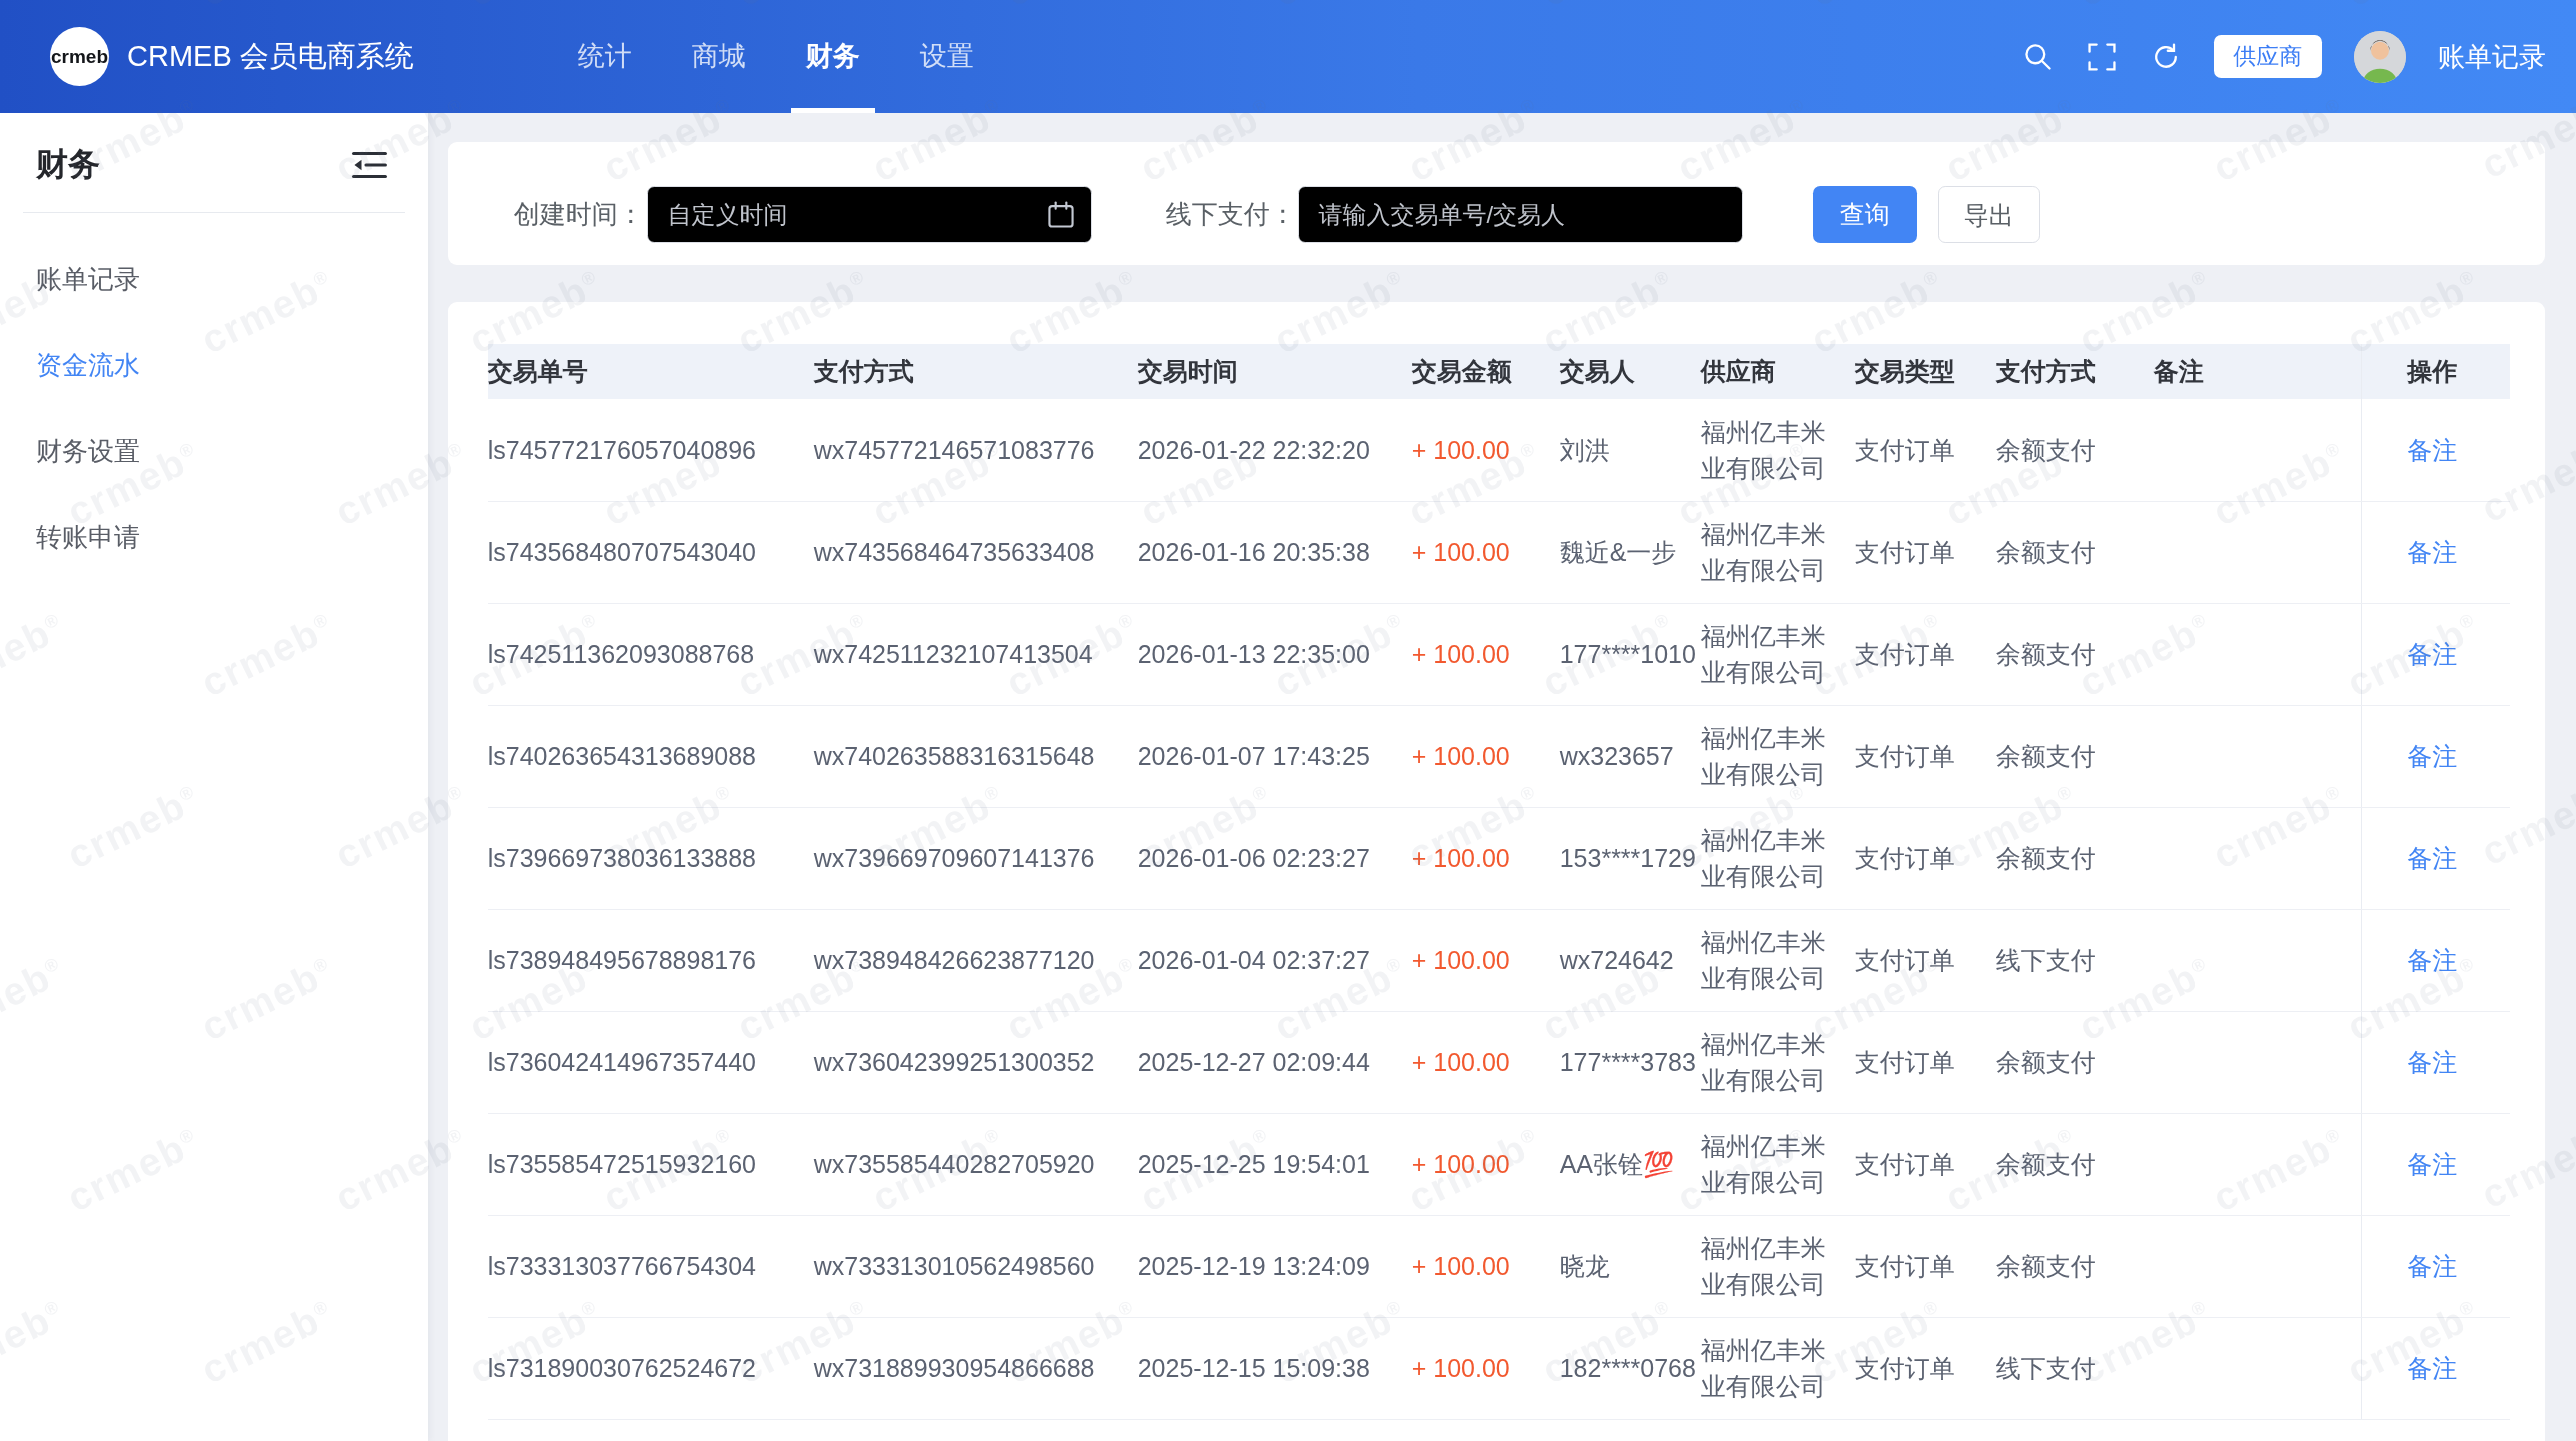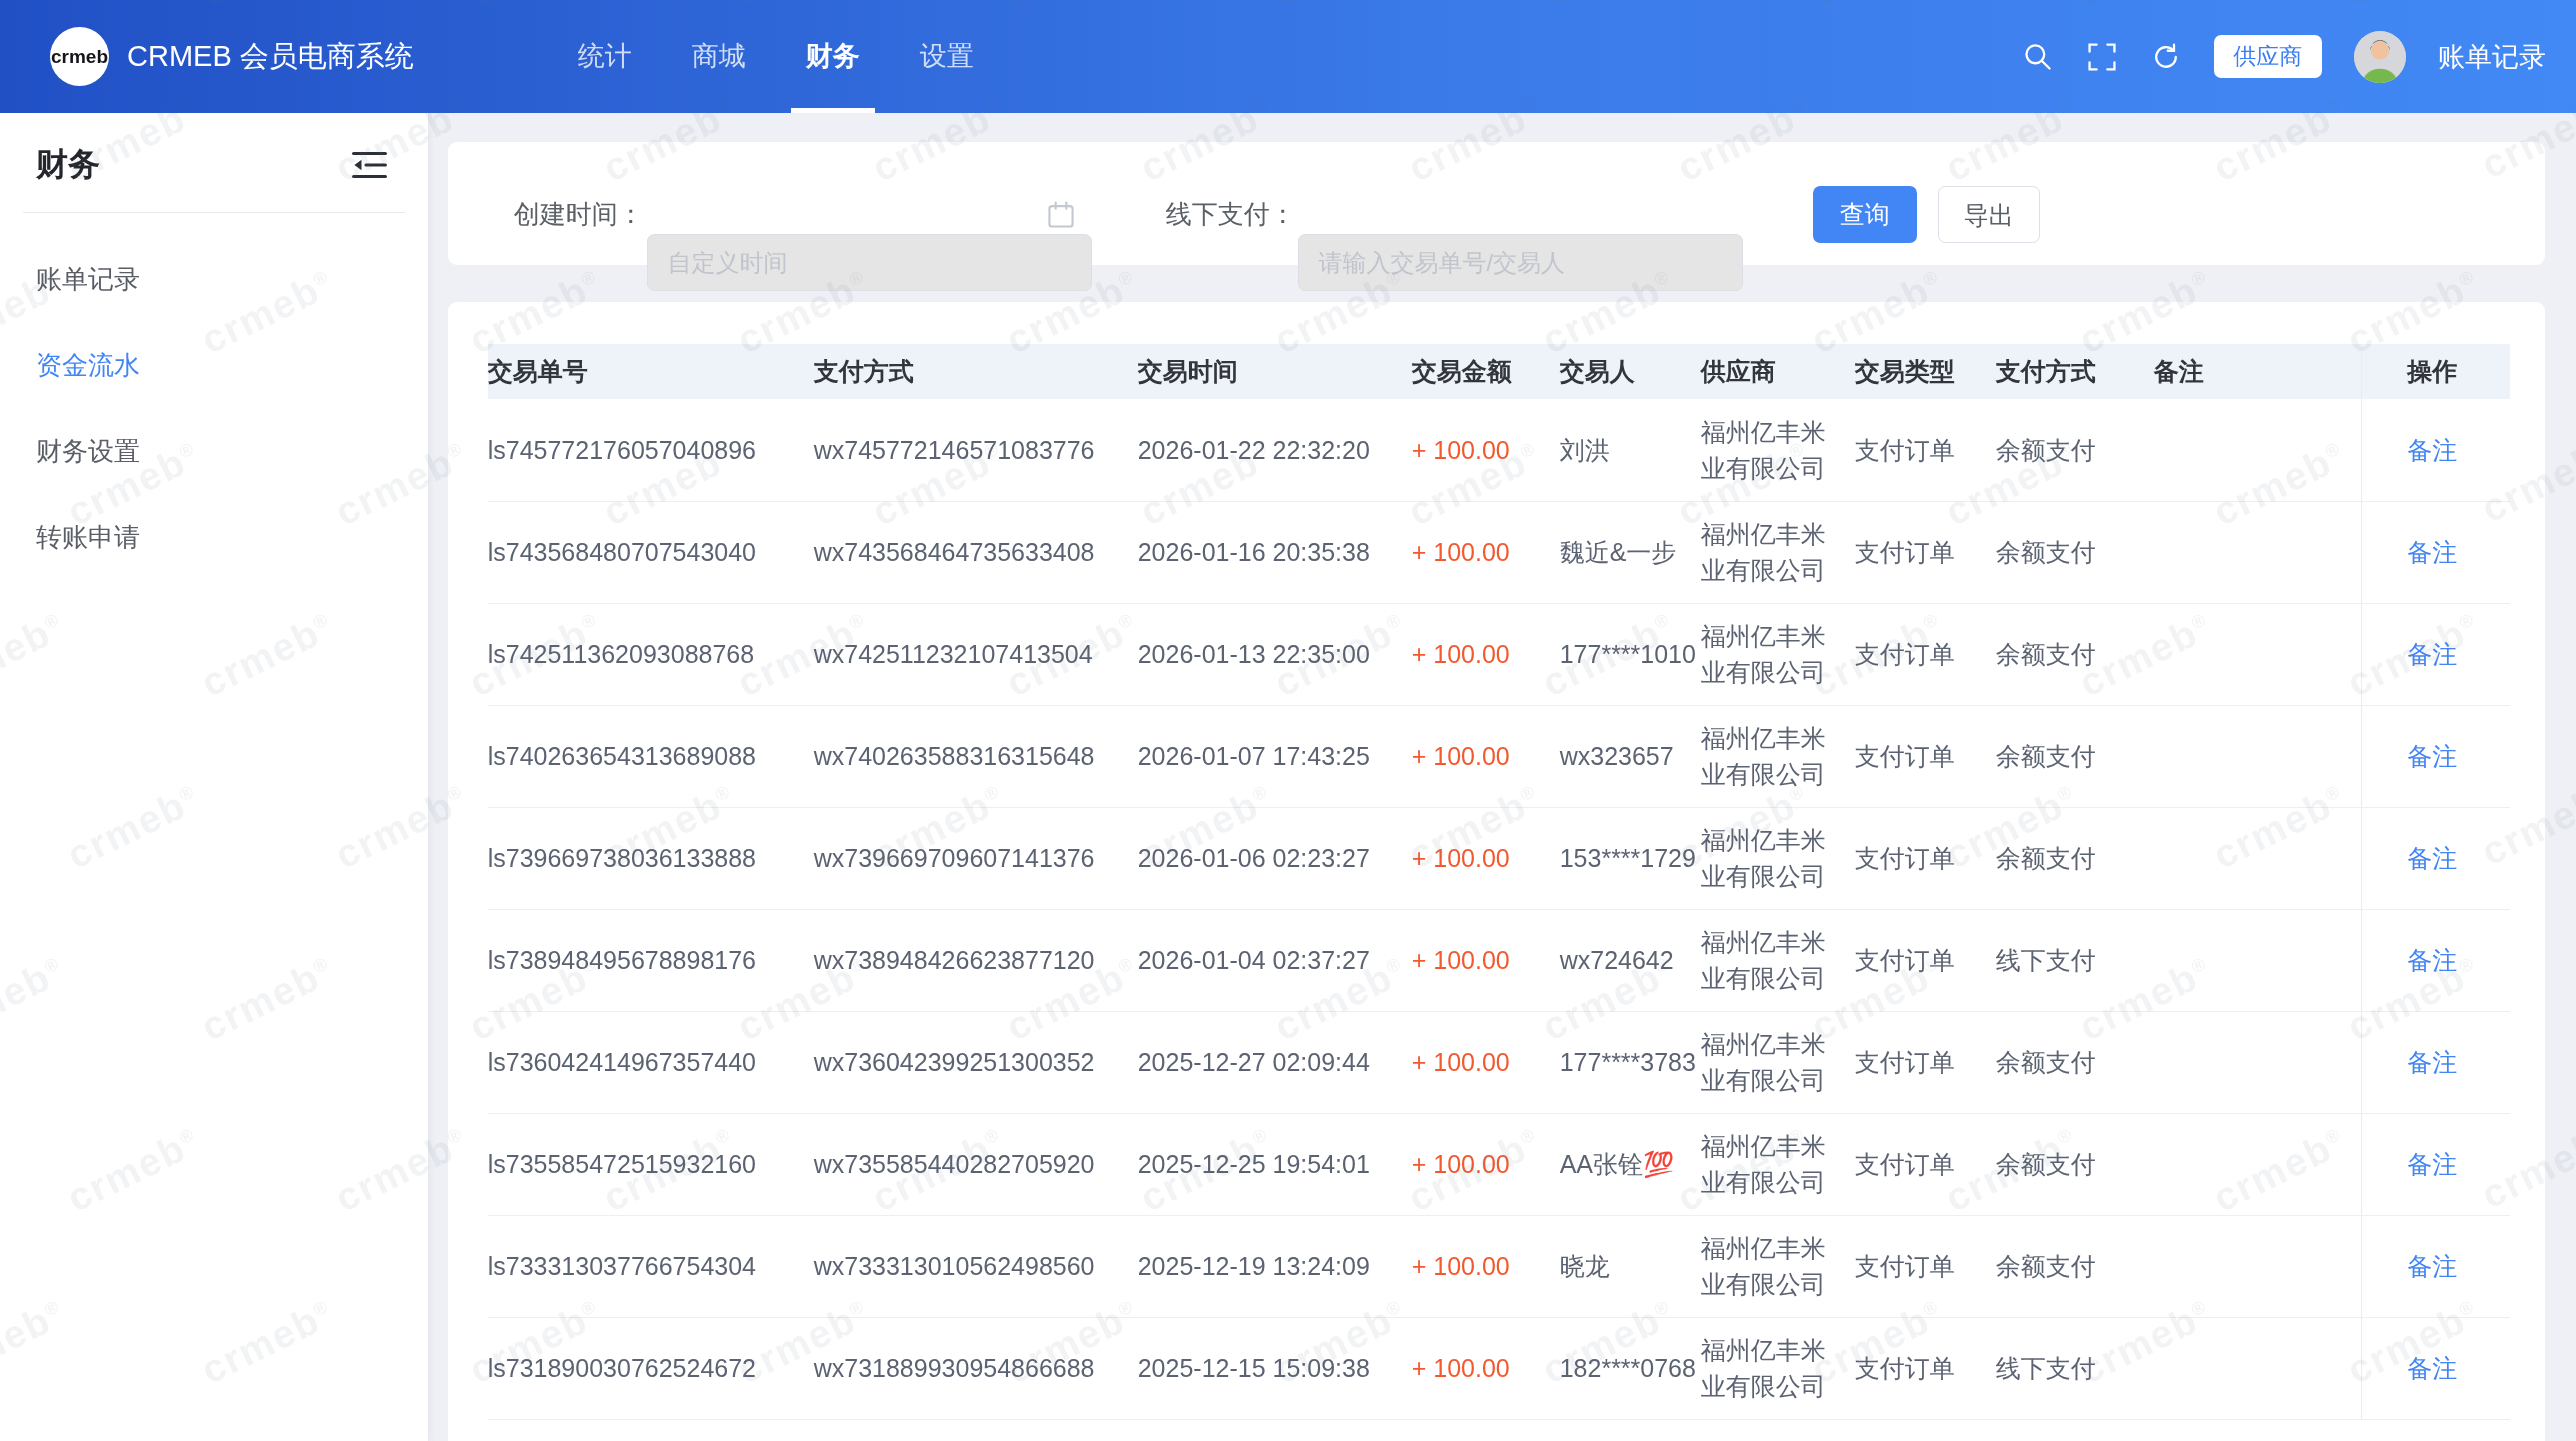--- a/index.html
+++ b/index.html
@@ -38,21 +38,21 @@
   .menu-item { height:86px; line-height:86px; padding-left:36px; font-size:26px; color:#595d66; cursor:pointer; }
   .menu-item.active { color:#4285f4; }
 
   
   #main { position:absolute; left:428px; top:113px; width:2148px; height:1329px; background:#eef0f5; }
   .card { position:absolute; background:#fff; border-radius:9px; }
   #filter-card { left:19.7px; top:29px; width:2097px; height:123px; }
   .f-label { position:absolute; top:0; height:145px; line-height:145px; font-size:26px; color:#5a6066; }
   .f-input-wrap { position:absolute; top:44px; height:57px; }
   .f-input-wrap input { width:100%; height:57px; border:1.8px solid #dcdfe6; border-radius:7.2px;
-    font-size:24px; color:#606266; padding:0 54px 0 19.7px; outline:none; background:#e5e5e5;margin-top:48px; }
+    font-size:24px; color:#606266; padding:0 54px 0 19.7px; outline:none; background:#000000; }
   .f-input-wrap input::placeholder { color:#c0c4cc; }
   .cal-icon { position:absolute; right:14.3px; top:12.5px; width:32px; height:32px; }
   .btn { position:absolute; top:44px; height:57px; border-radius:7.2px; font-size:25px; text-align:center;
     line-height:57px; cursor:pointer; }
   #search-btn { left:1365px; width:104px; background:#4285f4; color:#ffffff; border:none; }
   #export-btn { left:1490px; width:102px; background:#fff; color:#5a6066; border:1.8px solid #dcdfe6; line-height:54px; }
 
   #table-card { left:19.7px; top:189px; width:2097px; height:1270px; padding:42px 0 0 40px; }
   table { border-collapse:collapse; table-layout:fixed; width:2022px; }
   th { height:55px; background:#eef2f9; font-size:25px; color:#32353c; font-weight:600;

